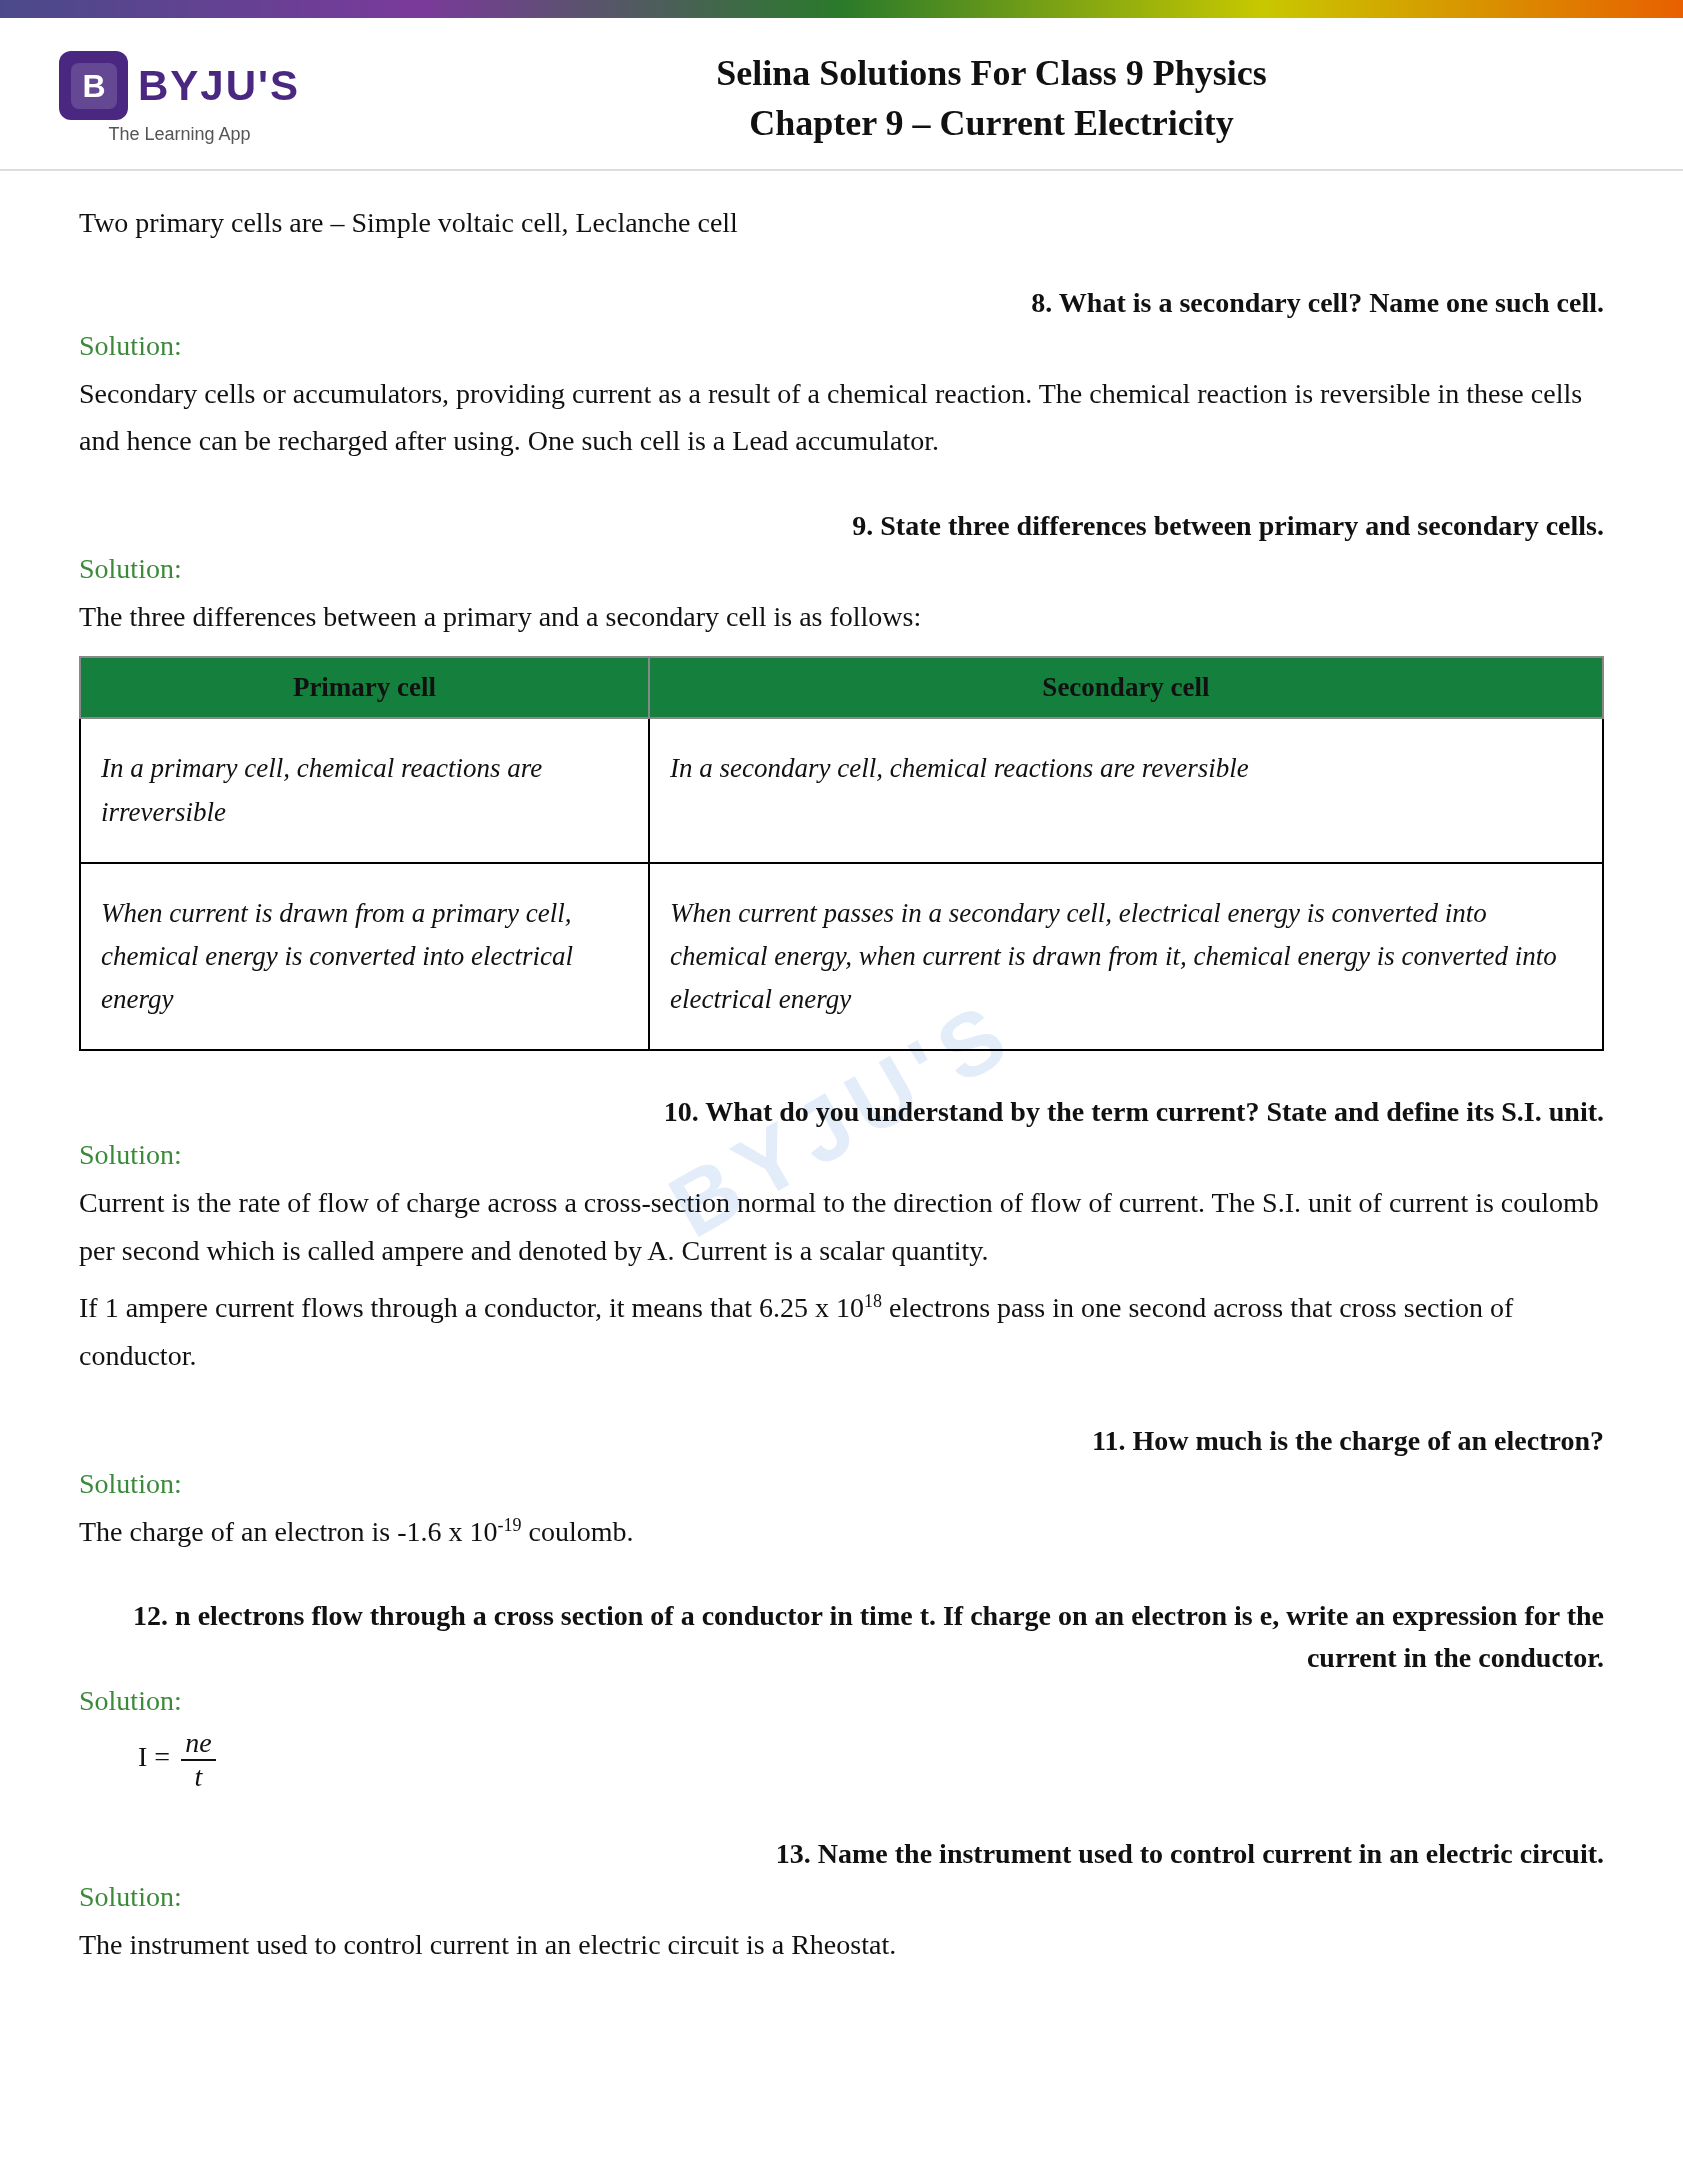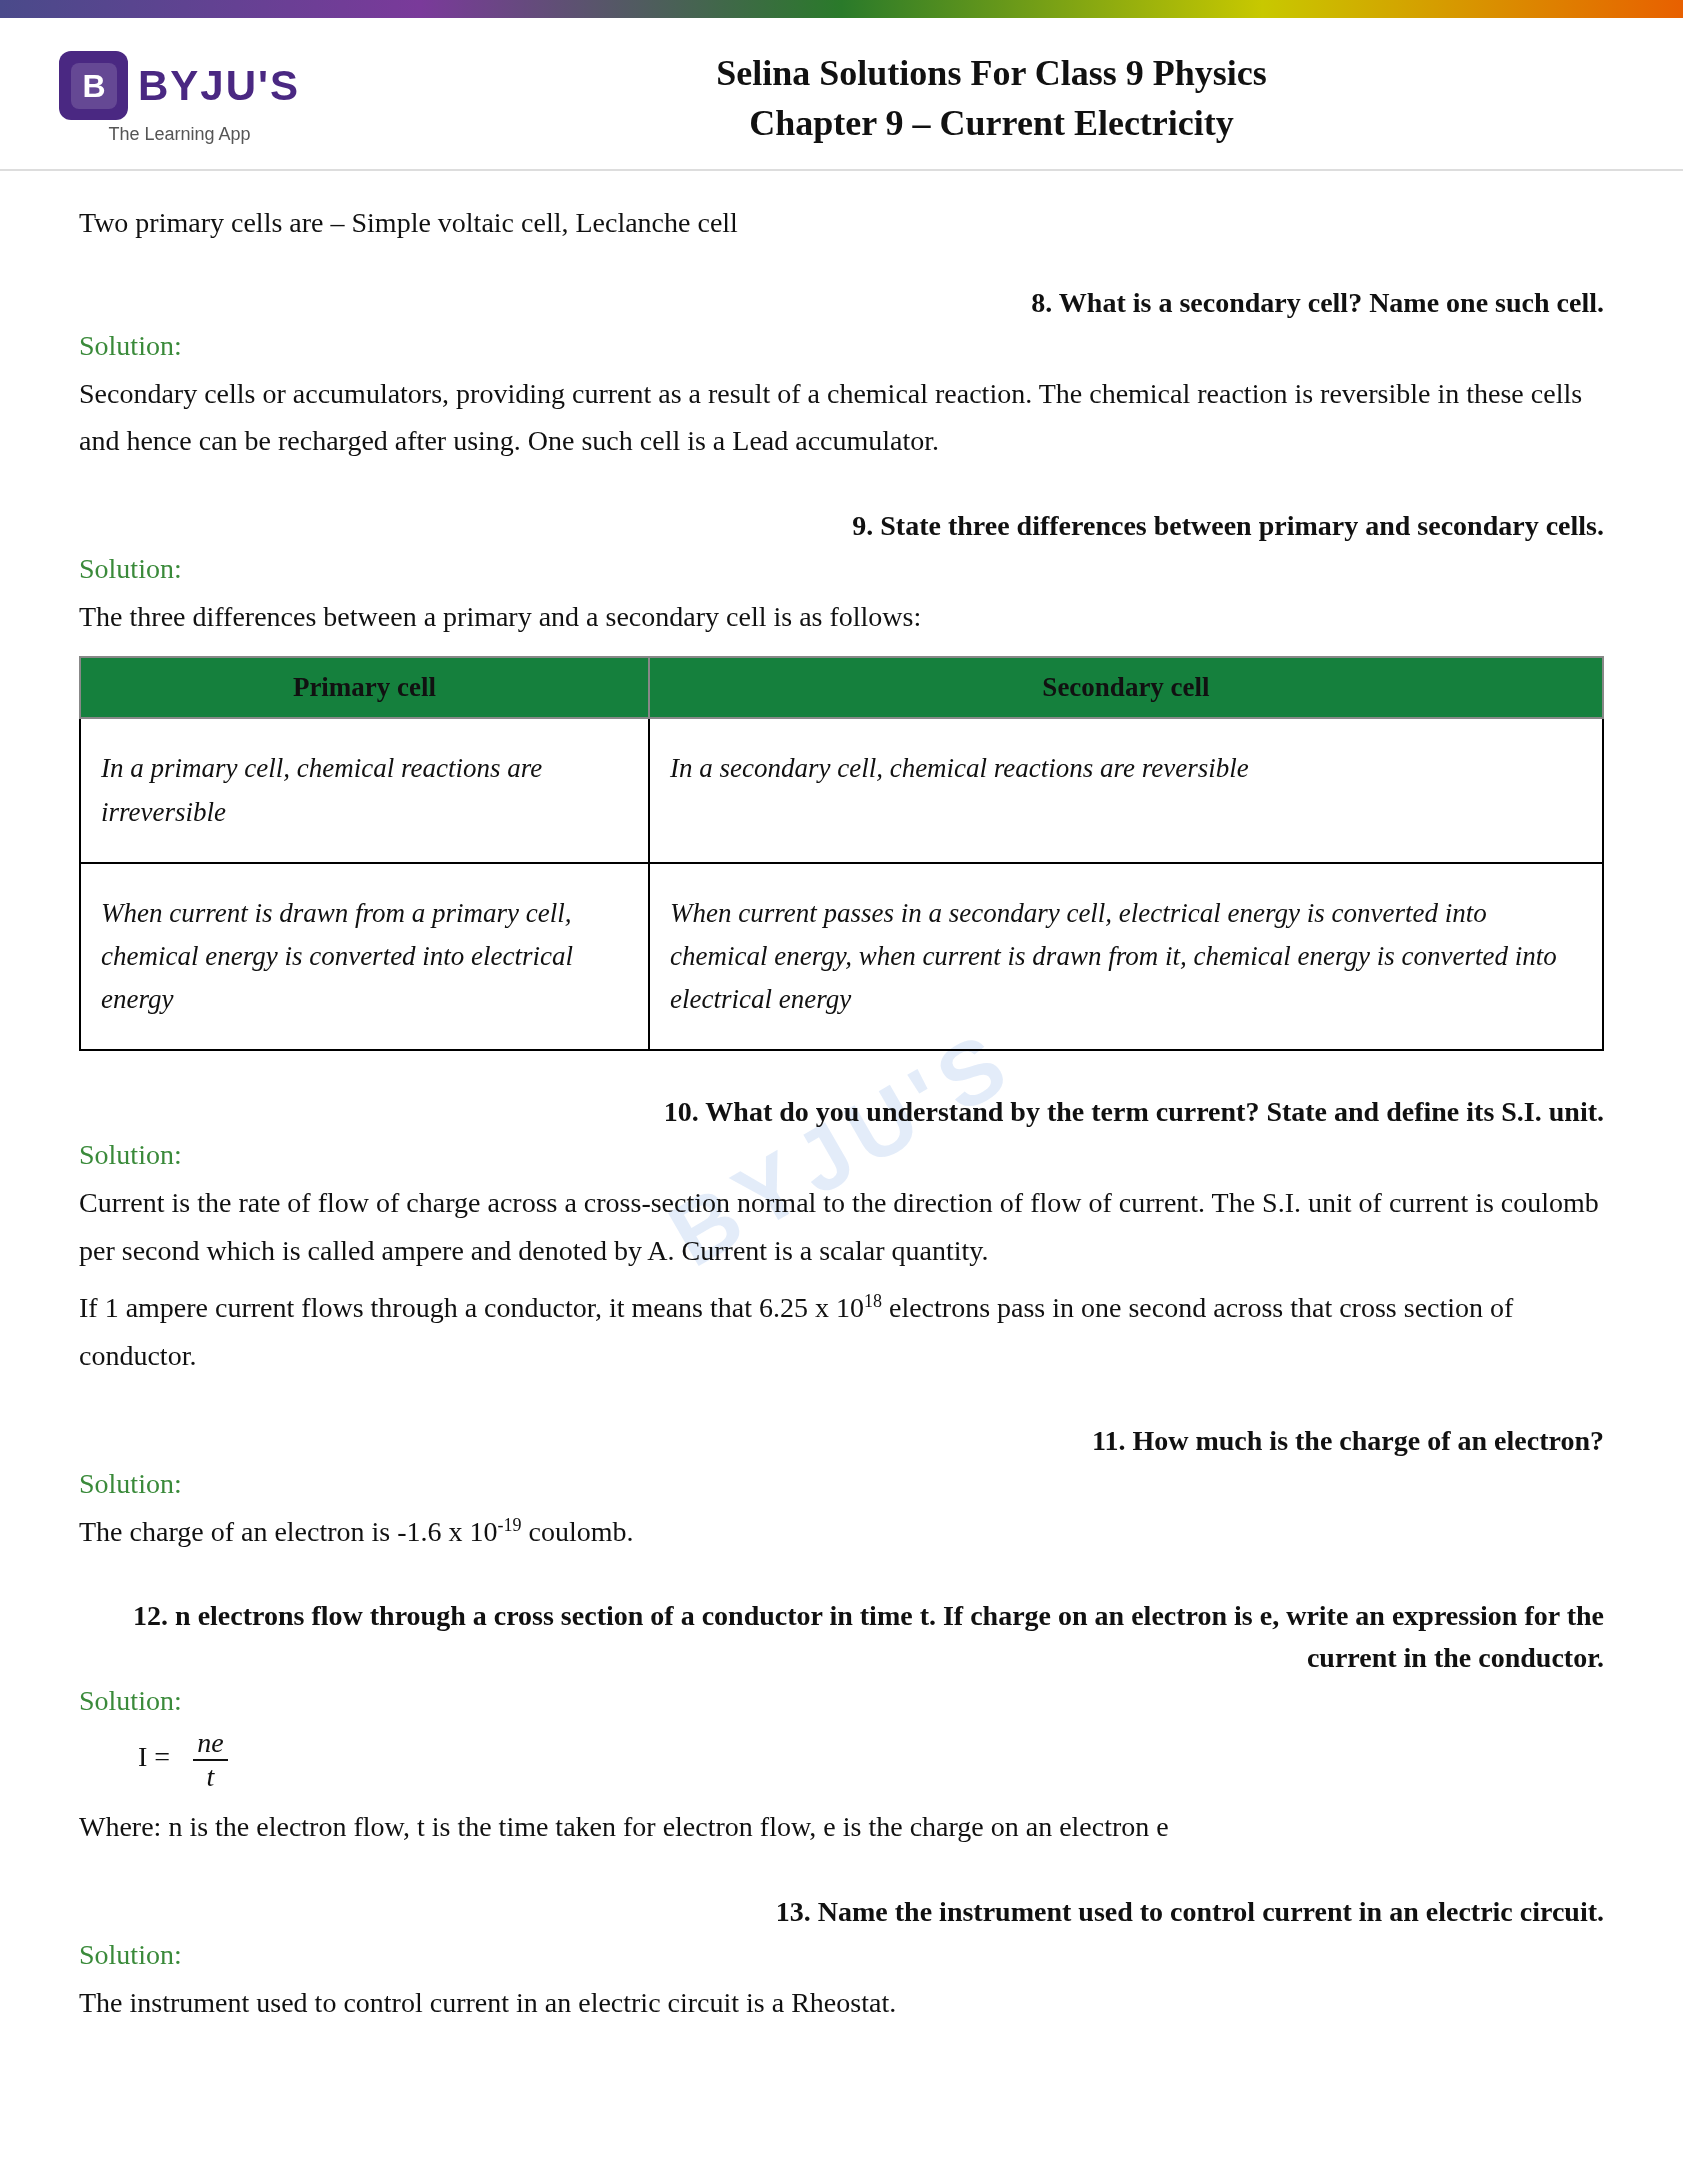--- a/index.html
+++ b/index.html
@@ -143,21 +143,21 @@
     .formula-line {
       margin: 10px 0 10px 59px;
       font-size: 28px;
     }
 
     .fraction {
       display: inline-flex;
       flex-direction: column;
       align-items: center;
       vertical-align: middle;
-      margin: 0 16px;
+      margin: 0 4px;
     }
 
     .fraction .numerator {
       border-bottom: 2px solid #111;
       padding: 0 4px;
       font-style: italic;
     }
 
     .fraction .denominator {
       padding: 0 4px;
@@ -301,21 +301,20 @@
         <span>n electrons flow through a cross section of a conductor in time t. If charge on an electron is e, write an expression for the current in the conductor.</span>
       </p>
       <p class="solution-label">Solution:</p>
       <div class="formula-line">
         <span>I = </span>
         <span class="fraction">
           <span class="numerator italic">ne</span>
           <span class="denominator italic">t</span>
         </span>
       </div>
-      <p class="solution-text">Where: n is the electron flow, t is the time taken for electron flow, e is the charge on an electron e</p>
     </div>
 
     <div class="question-block">
       <p class="question-title">
         <span>13.</span>
         <span>Name the instrument used to control current in an electric circuit.</span>
       </p>
       <p class="solution-label">Solution:</p>
       <p class="solution-text">The instrument used to control current in an electric circuit is a Rheostat.</p>
     </div>

